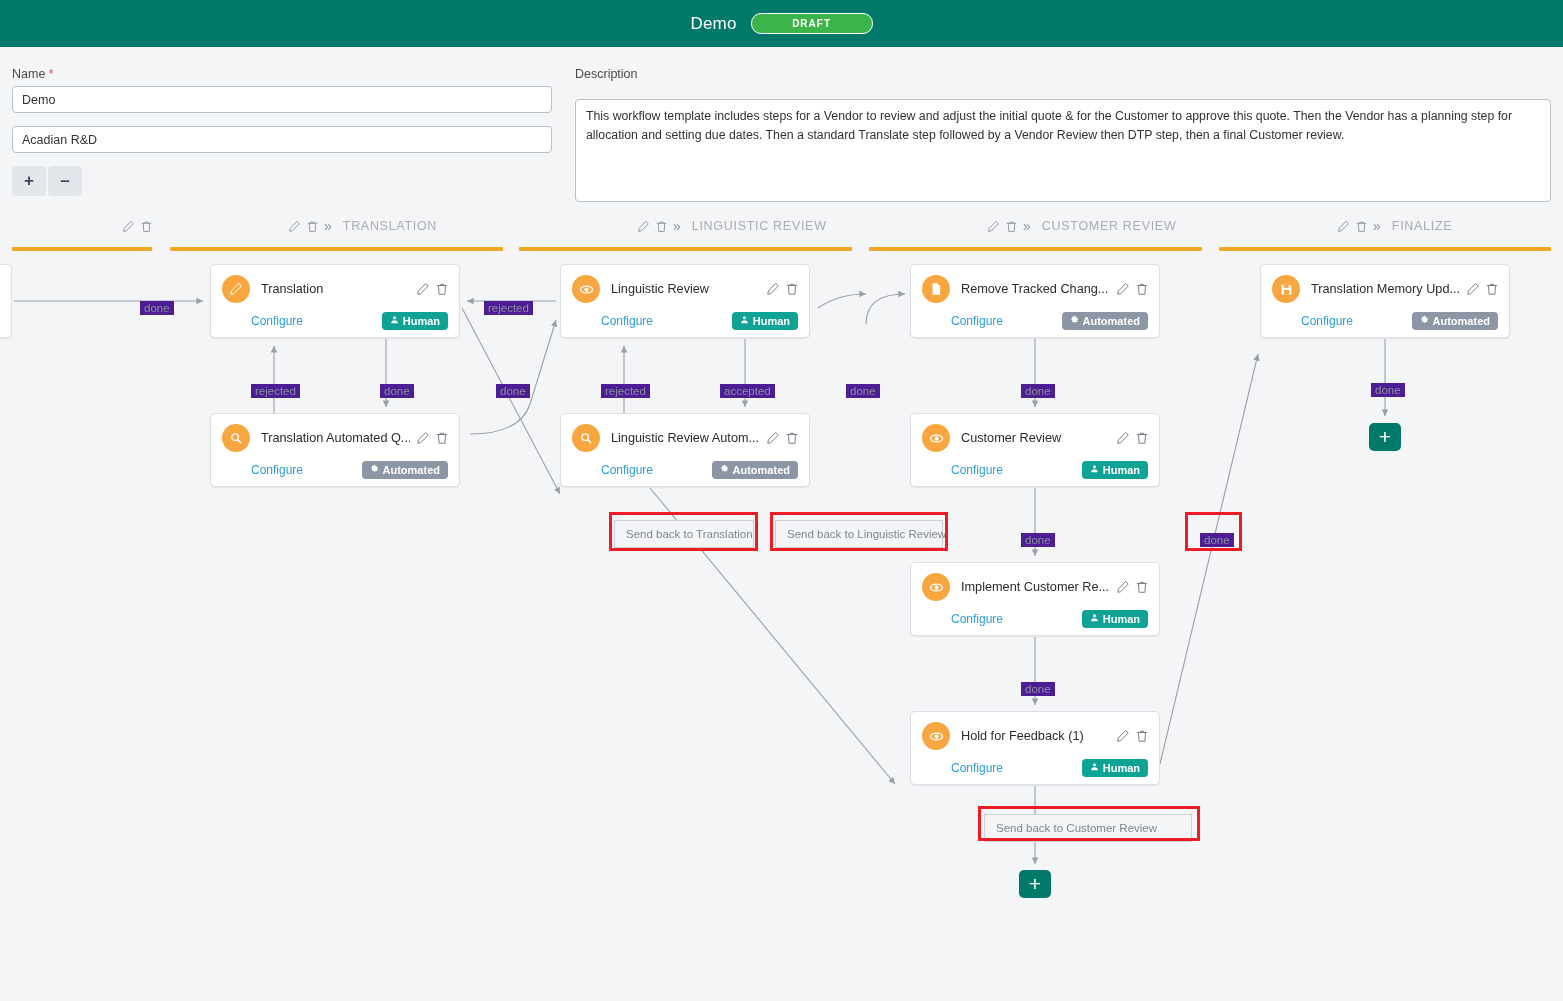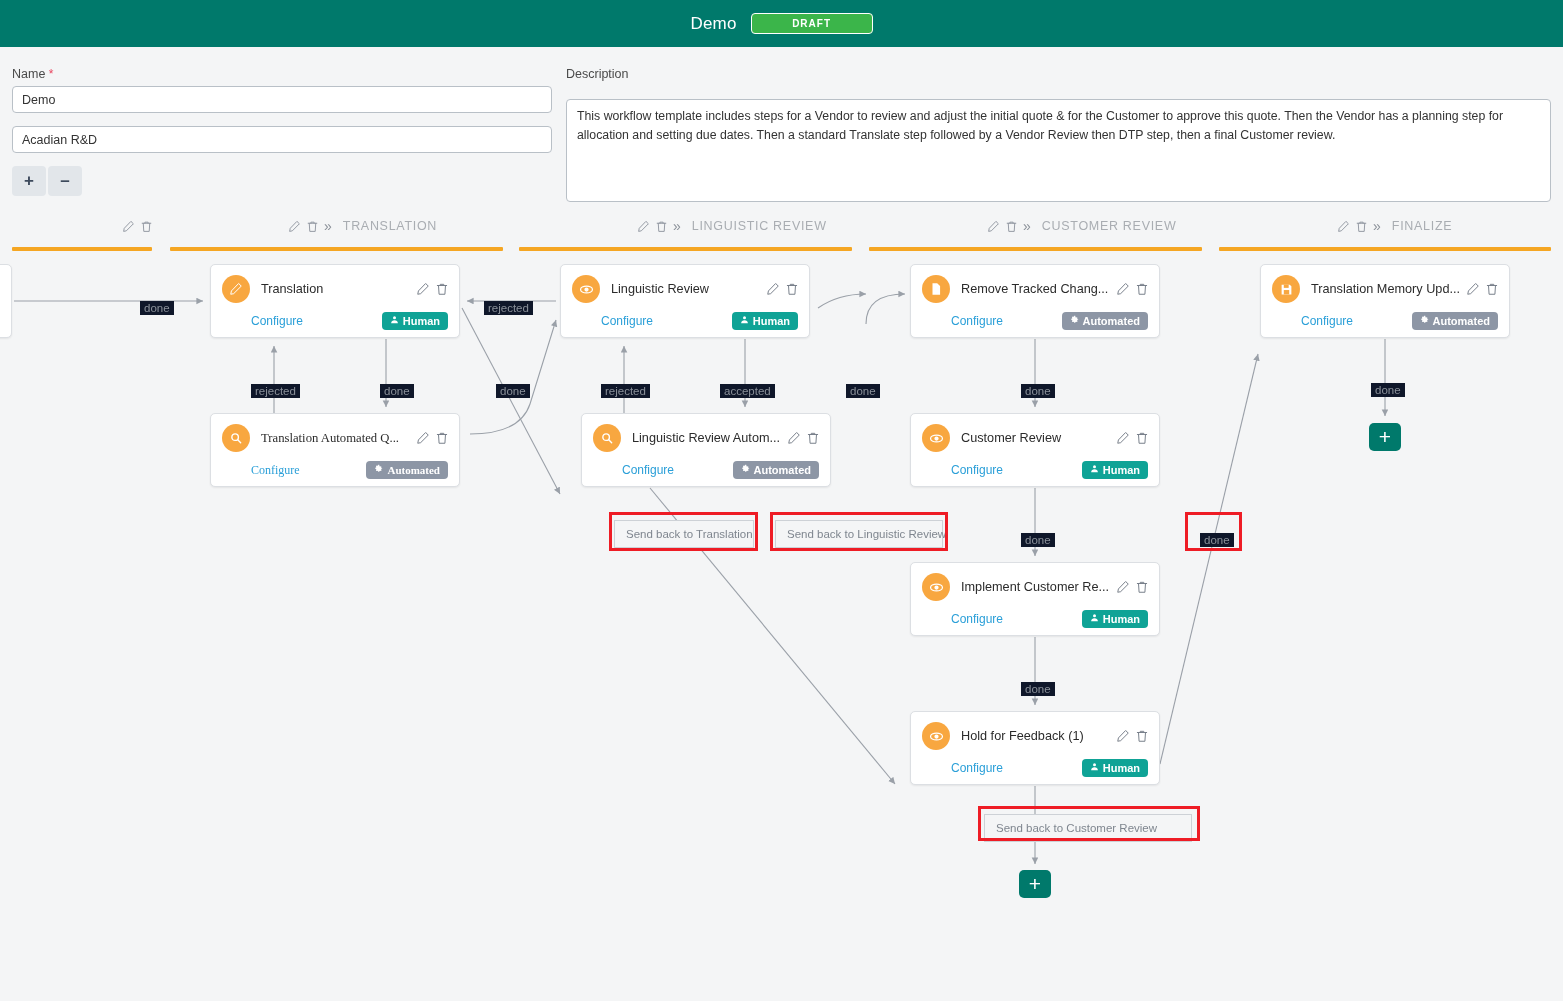--- a/index.html
+++ b/index.html
@@ -22,35 +22,35 @@
     position: relative;
   }
   .app-title {
     color: #ffffff;
     font-size: 17px;
     letter-spacing: .2px;
   }
   .status-badge {
     background: #3bb54a;
     border: 1px solid #ffffff;
-    border-radius: 4px;
+    border-radius: 10px;
     color: #ffffff;
     font-size: 10px;
     font-weight: bold;
     letter-spacing: 1px;
     padding: 4px 12px;
     width: 122px;
     text-align: center;
   }
 
   
   .form-area {
     padding: 20px 12px 0 12px;
     display: flex;
-    gap: 14px;
+    gap: 23px;
   }
   .form-left { width: 540px; }
   .form-right { flex: 1; }
   .field-label {
     font-size: 12.5px;
     color: #4a4a4a;
     margin-bottom: 5px;
   }
   .req { color: #e8455f; font-size: 12px; }
   .text-input {
@@ -199,21 +199,21 @@
     font-weight: bold;
     white-space: nowrap;
   }
   .pill.human { background: #0fa396; }
   .pill.automated { background: #8d96a5; }
 
   .edge-label {
     position: absolute;
     font-size: 11.5px;
     color: #8a9099;
-    background: #0f172a;
+    background: #4c1d95;
     padding: 1px 4px;
     white-space: nowrap;
   }
   .sendback {
     position: absolute;
     background: #f4f5f6;
     border: 1px solid #cdd1d6;
     font-size: 11.5px;
     color: #7f868f;
     padding: 7px 11px;
@@ -483,21 +483,21 @@
       <div class="node-bottom">
         <span class="configure">Configure</span>
         <span class="pill automated">
           <svg width="9" height="9" viewBox="0 0 24 24" fill="#ffffff">
             <path d="M12 8a4 4 0 100 8 4 4 0 000-8zm10 4l-2.2-.6a7.8 7.8 0 00-.7-1.7l1.1-2-1.9-1.9-2 1.1a7.8 7.8 0 00-1.7-.7L14 2h-2.7l-.6 2.2c-.6.2-1.2.4-1.7.7l-2-1.1L5.1 5.7l1.1 2c-.3.5-.5 1.1-.7 1.7L3.3 10v2.7l2.2.6c.2.6.4 1.2.7 1.7l-1.1 2 1.9 1.9 2-1.1c.5.3 1.1.5 1.7.7l.6 2.2H14l.6-2.2c.6-.2 1.2-.4 1.7-.7l2 1.1 1.9-1.9-1.1-2c.3-.5.5-1.1.7-1.7l2.2-.6z"></path>
           </svg>
           <span>Automated</span>
         </span>
       </div>
     </div>
-    <div class="node" style="left: 210px; top: 149px; font-family: Liberation Serif, serif;">
+    <div class="node" style="left: 210px; top: 149px;">
       <div class="node-top">
         <span class="node-icon">
           <svg width="14" height="14" viewBox="0 0 24 24" fill="none" stroke="#ffffff" stroke-width="2.4" stroke-linecap="round">
             <circle cx="10.5" cy="10.5" r="5.6"></circle>
             <path d="M15 15l5 5"></path>
           </svg>
         </span>
         <span class="node-title">Translation Automated Q...</span>
         <span class="node-tools">
           <span class="ic"><svg width="14" height="14" viewBox="0 0 24 24" fill="none" stroke="#4b5563" stroke-width="1.7" stroke-linecap="round" stroke-linejoin="round">
@@ -511,21 +511,21 @@
       <div class="node-bottom">
         <span class="configure">Configure</span>
         <span class="pill automated">
           <svg width="9" height="9" viewBox="0 0 24 24" fill="#ffffff">
             <path d="M12 8a4 4 0 100 8 4 4 0 000-8zm10 4l-2.2-.6a7.8 7.8 0 00-.7-1.7l1.1-2-1.9-1.9-2 1.1a7.8 7.8 0 00-1.7-.7L14 2h-2.7l-.6 2.2c-.6.2-1.2.4-1.7.7l-2-1.1L5.1 5.7l1.1 2c-.3.5-.5 1.1-.7 1.7L3.3 10v2.7l2.2.6c.2.6.4 1.2.7 1.7l-1.1 2 1.9 1.9 2-1.1c.5.3 1.1.5 1.7.7l.6 2.2H14l.6-2.2c.6-.2 1.2-.4 1.7-.7l2 1.1 1.9-1.9-1.1-2c.3-.5.5-1.1.7-1.7l2.2-.6z"></path>
           </svg>
           <span>Automated</span>
         </span>
       </div>
     </div>
-    <div class="node" style="left: 581px; top: 149px;">
+    <div class="node" style="left: 560px; top: 149px;">
       <div class="node-top">
         <span class="node-icon">
           <svg width="14" height="14" viewBox="0 0 24 24" fill="none" stroke="#ffffff" stroke-width="2.4" stroke-linecap="round">
             <circle cx="10.5" cy="10.5" r="5.6"></circle>
             <path d="M15 15l5 5"></path>
           </svg>
         </span>
         <span class="node-title">Linguistic Review Autom...</span>
         <span class="node-tools">
           <span class="ic"><svg width="14" height="14" viewBox="0 0 24 24" fill="none" stroke="#4b5563" stroke-width="1.7" stroke-linecap="round" stroke-linejoin="round">

